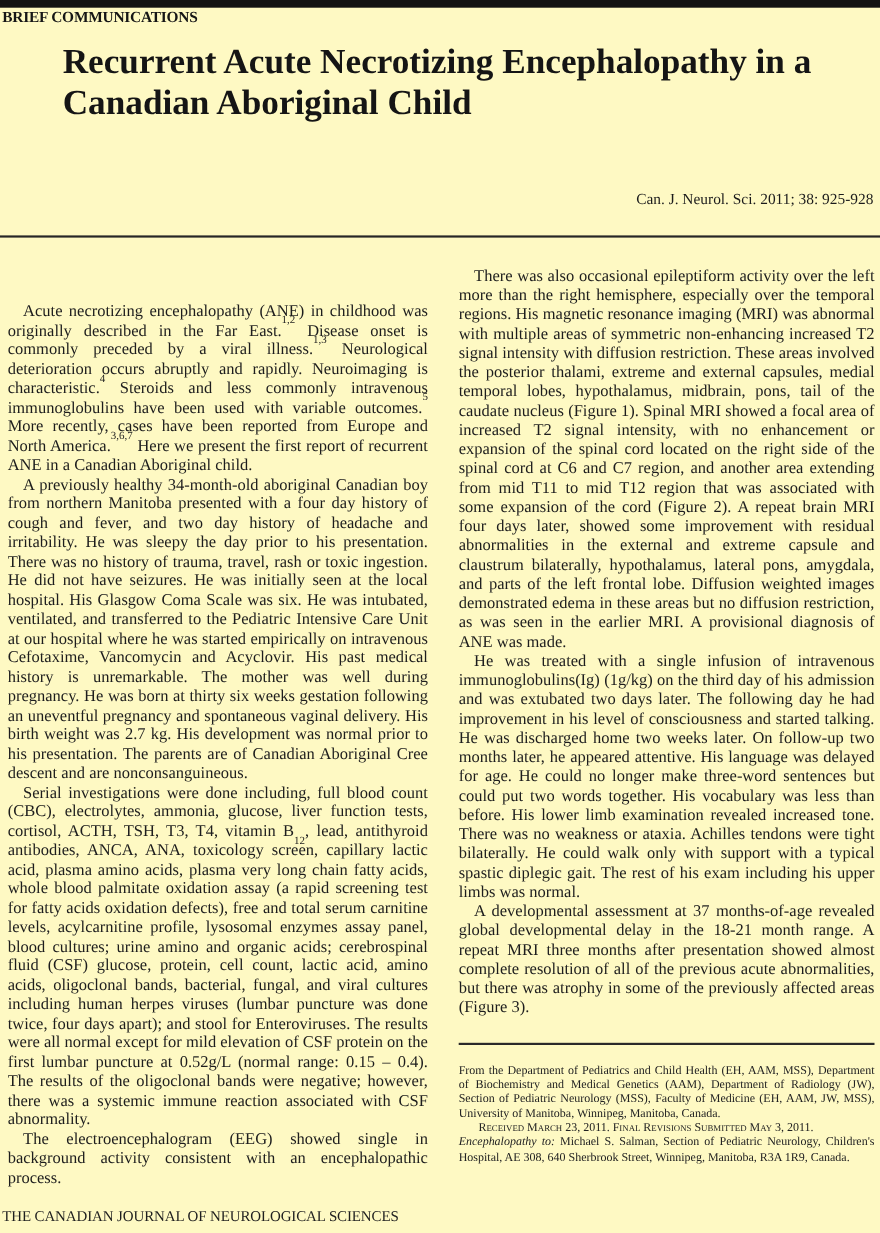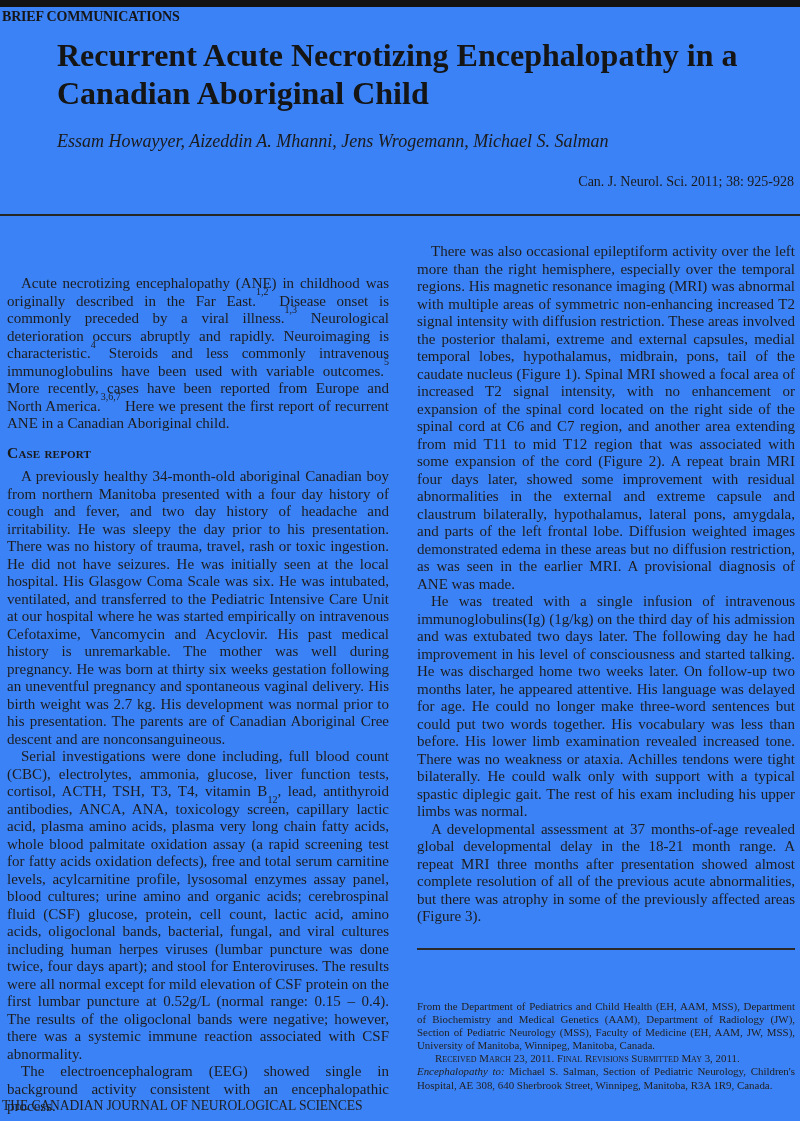--- a/index.html
+++ b/index.html
@@ -1,19 +1,19 @@
 <!DOCTYPE html>
 <html><head>
 <meta charset="utf-8">
 <style>
   html,body{margin:0;padding:0;background:#e8e8e8;}
   .page{
     position:relative;
     width:800px;height:1121px;
-    background:#3b82f6;
+    background:#fef9c3;
     font-family:"Liberation Serif", serif;
     color:#1c1c1c;
     overflow:hidden;
     margin:0 auto;
   }
   .topbar{
     position:absolute;top:0;left:0;width:800px;height:7px;
     background:#131313;
   }
   .kicker{
@@ -61,21 +61,21 @@
     font-size:10px;line-height:0;position:relative;top:-4.5px;
   }
   sub.small{
     font-size:10px;line-height:0;position:relative;top:3px;
   }
   .foot-rule{
     position:absolute;top:948px;left:417px;width:378px;height:1.5px;
     background:#2a2a2a;
   }
   .footnote{
-    position:absolute;top:1000px;left:417px;width:378px;
+    position:absolute;top:967px;left:417px;width:378px;
     font-size:10.9px;line-height:13.1px;
     text-align:justify;color:#222222;
   }
   .footnote .received{
     text-indent:18px;
     font-variant:small-caps;
   }
   .footnote .corr-label{font-style:italic;}
   .footer-journal{
     position:absolute;top:1098px;left:2px;
@@ -90,29 +90,27 @@
 <body>
 
 <div class="page">
 
   <div class="topbar"></div>
 
   <div class="kicker">BRIEF COMMUNICATIONS</div>
 
   <h1 class="title">Recurrent Acute Necrotizing Encephalopathy in a Canadian Aboriginal Child</h1>
 
-  <div class="authors">Essam Howayyer, Aizeddin A. Mhanni, Jens Wrogemann, Michael S. Salman</div>
 
   <div class="citation">Can. J. Neurol. Sci. 2011; 38: 925-928</div>
 
   <div class="head-rule"></div>
 
   <div class="col col-left">
       <p>Acute necrotizing encephalopathy (ANE) in childhood was originally described in the Far East.<sup class="cite">1,2</sup> Disease onset is commonly preceded by a viral illness.<sup class="cite">1,3</sup> Neurological deterioration occurs abruptly and rapidly. Neuroimaging is characteristic.<sup class="cite">4</sup> Steroids and less commonly intravenous immunoglobulins have been used with variable outcomes.<sup class="cite">5</sup> More recently, cases have been reported from Europe and North America.<sup class="cite">3,6,7</sup> Here we present the first report of recurrent ANE in a Canadian Aboriginal child.</p>
-      <div class="section-heading">Case report</div>
       <p>A previously healthy 34-month-old aboriginal Canadian boy from northern Manitoba presented with a four day history of cough and fever, and two day history of headache and irritability. He was sleepy the day prior to his presentation. There was no history of trauma, travel, rash or toxic ingestion. He did not have seizures. He was initially seen at the local hospital. His Glasgow Coma Scale was six. He was intubated, ventilated, and transferred to the Pediatric Intensive Care Unit at our hospital where he was started empirically on intravenous Cefotaxime, Vancomycin and Acyclovir. His past medical history is unremarkable. The mother was well during pregnancy. He was born at thirty six weeks gestation following an uneventful pregnancy and spontaneous vaginal delivery. His birth weight was 2.7 kg. His development was normal prior to his presentation. The parents are of Canadian Aboriginal Cree descent and are nonconsanguineous.</p>
       <p>Serial investigations were done including, full blood count (CBC), electrolytes, ammonia, glucose, liver function tests, cortisol, ACTH, TSH, T3, T4, vitamin B<sub class="small">12</sub>, lead, antithyroid antibodies, ANCA, ANA, toxicology screen, capillary lactic acid, plasma amino acids, plasma very long chain fatty acids, whole blood palmitate oxidation assay (a rapid screening test for fatty acids oxidation defects), free and total serum carnitine levels, acylcarnitine profile, lysosomal enzymes assay panel, blood cultures; urine amino and organic acids; cerebrospinal fluid (CSF) glucose, protein, cell count, lactic acid, amino acids, oligoclonal bands, bacterial, fungal, and viral cultures including human herpes viruses (lumbar puncture was done twice, four days apart); and stool for Enteroviruses. The results were all normal except for mild elevation of CSF protein on the first lumbar puncture at 0.52g/L (normal range: 0.15 – 0.4). The results of the oligoclonal bands were negative; however, there was a systemic immune reaction associated with CSF abnormality.</p>
       <p>The electroencephalogram (EEG) showed single in background activity consistent with an encephalopathic process.</p>
     </div>
 
   <div class="col col-right">
       <p>There was also occasional epileptiform activity over the left more than the right hemisphere, especially over the temporal regions. His magnetic resonance imaging (MRI) was abnormal with multiple areas of symmetric non-enhancing increased T2 signal intensity with diffusion restriction. These areas involved the posterior thalami, extreme and external capsules, medial temporal lobes, hypothalamus, midbrain, pons, tail of the caudate nucleus (Figure 1). Spinal MRI showed a focal area of increased T2 signal intensity, with no enhancement or expansion of the spinal cord located on the right side of the spinal cord at C6 and C7 region, and another area extending from mid T11 to mid T12 region that was associated with some expansion of the cord (Figure 2). A repeat brain MRI four days later, showed some improvement with residual abnormalities in the external and extreme capsule and claustrum bilaterally, hypothalamus, lateral pons, amygdala, and parts of the left frontal lobe. Diffusion weighted images demonstrated edema in these areas but no diffusion restriction, as was seen in the earlier MRI. A provisional diagnosis of ANE was made.</p>
       <p>He was treated with a single infusion of intravenous immunoglobulins(Ig) (1g/kg) on the third day of his admission and was extubated two days later. The following day he had improvement in his level of consciousness and started talking. He was discharged home two weeks later. On follow-up two months later, he appeared attentive. His language was delayed for age. He could no longer make three-word sentences but could put two words together. His vocabulary was less than before. His lower limb examination revealed increased tone. There was no weakness or ataxia. Achilles tendons were tight bilaterally. He could walk only with support with a typical spastic diplegic gait. The rest of his exam including his upper limbs was normal.</p>
       <p>A developmental assessment at 37 months-of-age revealed global developmental delay in the 18-21 month range. A repeat MRI three months after presentation showed almost complete resolution of all of the previous acute abnormalities, but there was atrophy in some of the previously affected areas (Figure 3).</p>
     </div>

